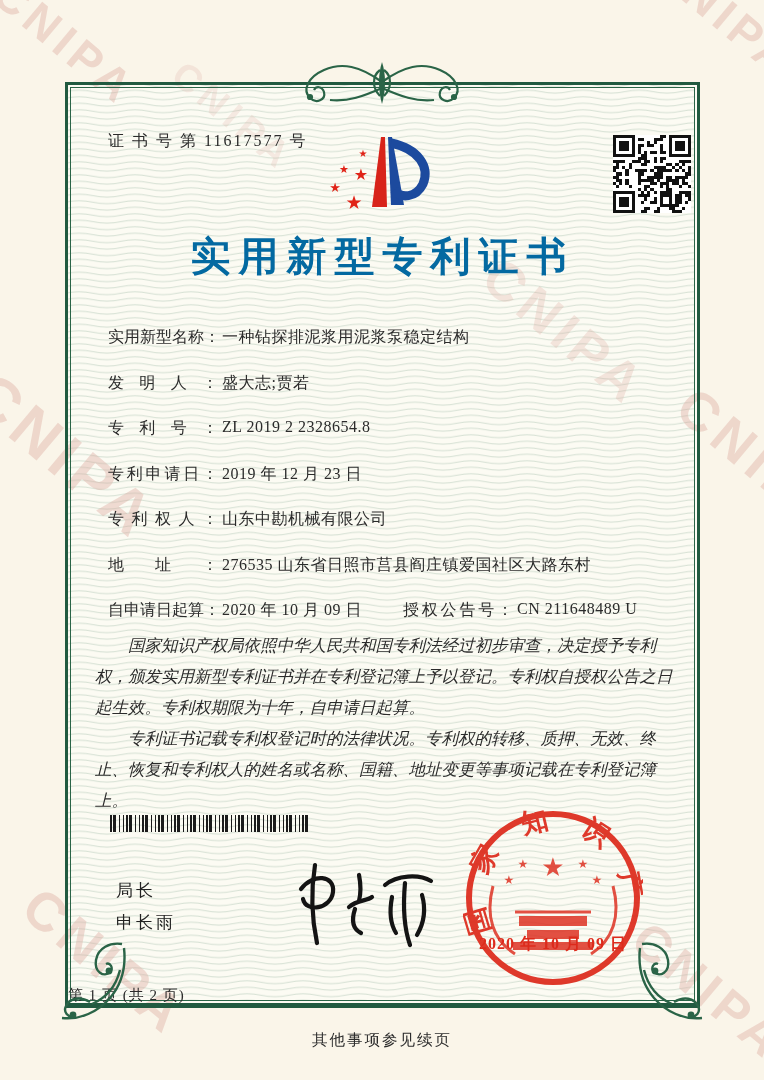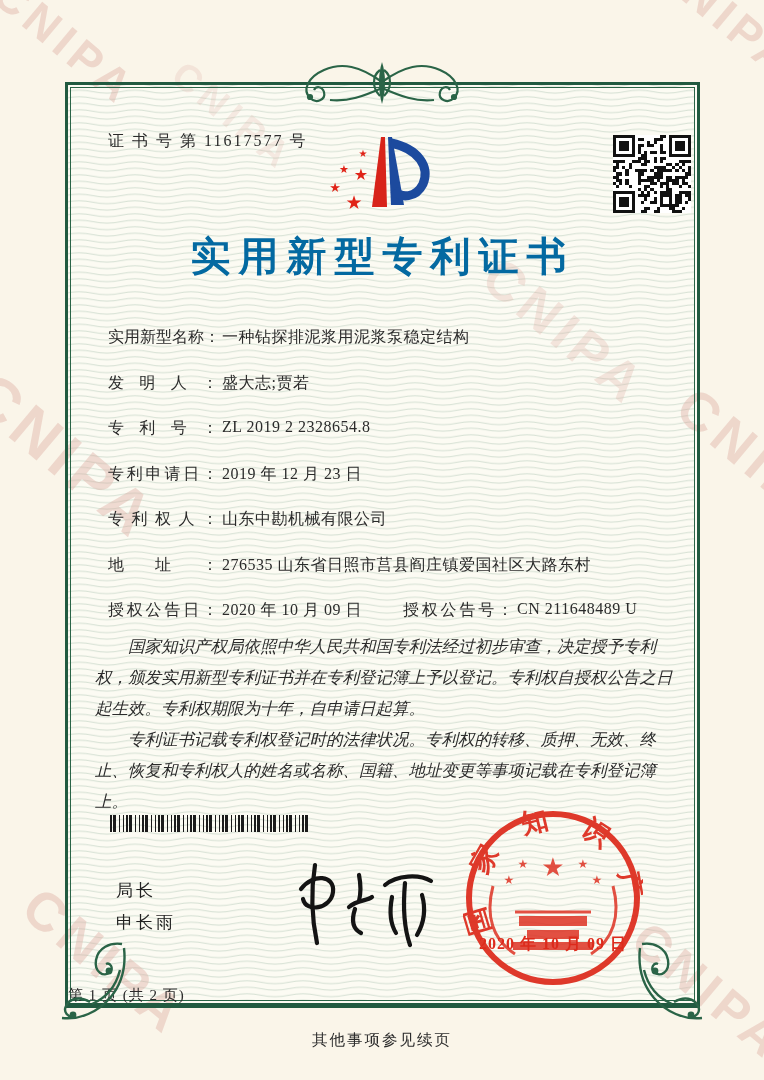--- a/index.html
+++ b/index.html
@@ -27,21 +27,21 @@
          letter-spacing:8px;color:#0369a1;white-space:nowrap;}
 
   .fields{position:absolute;left:40px;top:242px;width:560px;}
   .field-row{height:45.5px;font-size:16px;color:#2b2b2b;white-space:nowrap;}
   .field-label{display:inline-block;width:110px;text-align-last:justify;text-align:justify;vertical-align:top;}
   .field-value{letter-spacing:0.5px;}
   .grant2{position:absolute;left:295px;top:0;}
   .grant-row{position:relative;}
 
   .paras{position:absolute;left:27px;top:546px;width:584px;font-size:16.5px;line-height:31px;
-         color:#2b2b2b;font-style:italic;}
+         color:#2b2b2b;font-style:italic;font-family:Liberation Mono, monospace;}
   .paras p{margin:0;text-indent:2em;}
 
   .barcode{position:absolute;left:42px;top:730px;width:200px;height:17px;
     background:repeating-linear-gradient(90deg,#1b1b1b 0 2px,transparent 2px 3px,#1b1b1b 3px 6px,
       transparent 6px 9px,#1b1b1b 9px 10px,transparent 10px 13px,#1b1b1b 13px 14px,transparent 14px 16px);}
 
   .signer-title{position:absolute;left:48px;top:794px;font-family:"Liberation Sans",sans-serif;
                 font-size:17px;letter-spacing:3px;color:#222;}
   .signer-name{position:absolute;left:48px;top:826px;font-family:Liberation Mono, monospace;
                font-size:17px;letter-spacing:3px;color:#222;}
@@ -338,21 +338,21 @@
       </div>
       <div class="field-row">
         <span class="field-label">专利权人：</span>
         <span class="field-value">山东中勘机械有限公司</span>
       </div>
       <div class="field-row">
         <span class="field-label">地址：</span>
         <span class="field-value">276535 山东省日照市莒县阎庄镇爱国社区大路东村</span>
       </div>
       <div class="field-row grant-row">
-        <span class="field-label">授权公告日：</span>
+        <span class="field-label">自申请日起算：</span>
         <span class="field-value">2020 年 10 月 09 日</span>
         <span class="grant2">
           <span class="field-label">授权公告号：</span>
           <span class="field-value">CN 211648489 U</span>
         </span>
       </div>
     </div>
 
     <div class="paras">
       <p>国家知识产权局依照中华人民共和国专利法经过初步审查，决定授予专利权，颁发实用新型专利证书并在专利登记簿上予以登记。专利权自授权公告之日起生效。专利权期限为十年，自申请日起算。</p>

